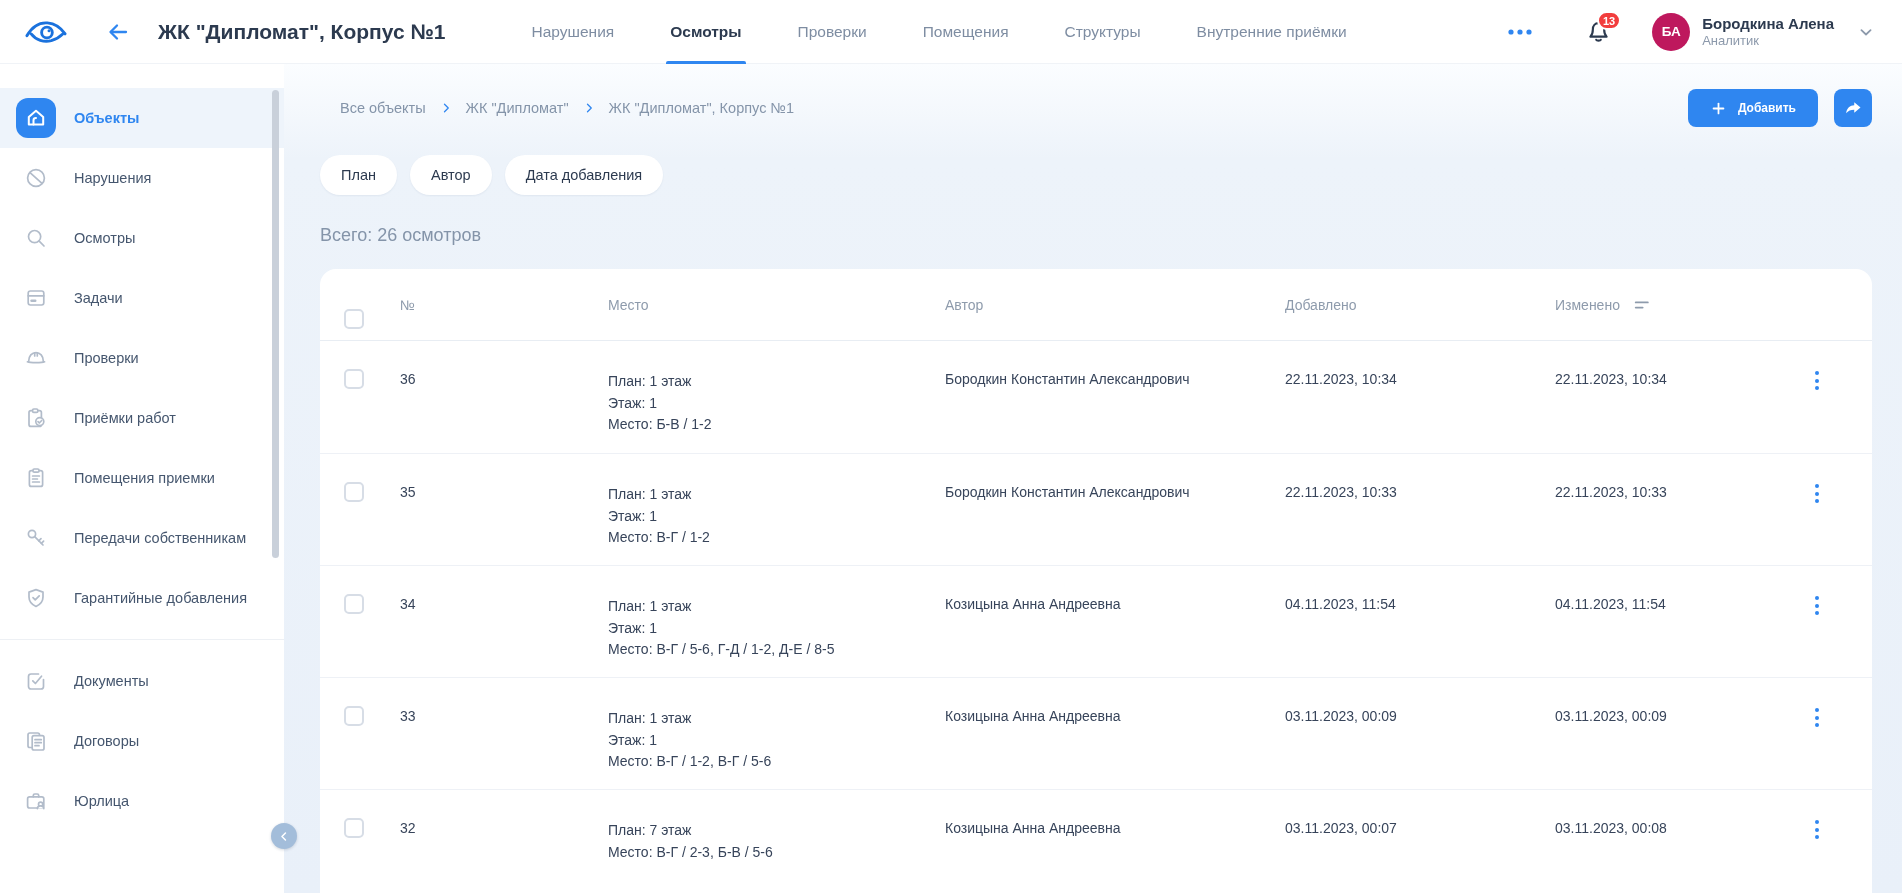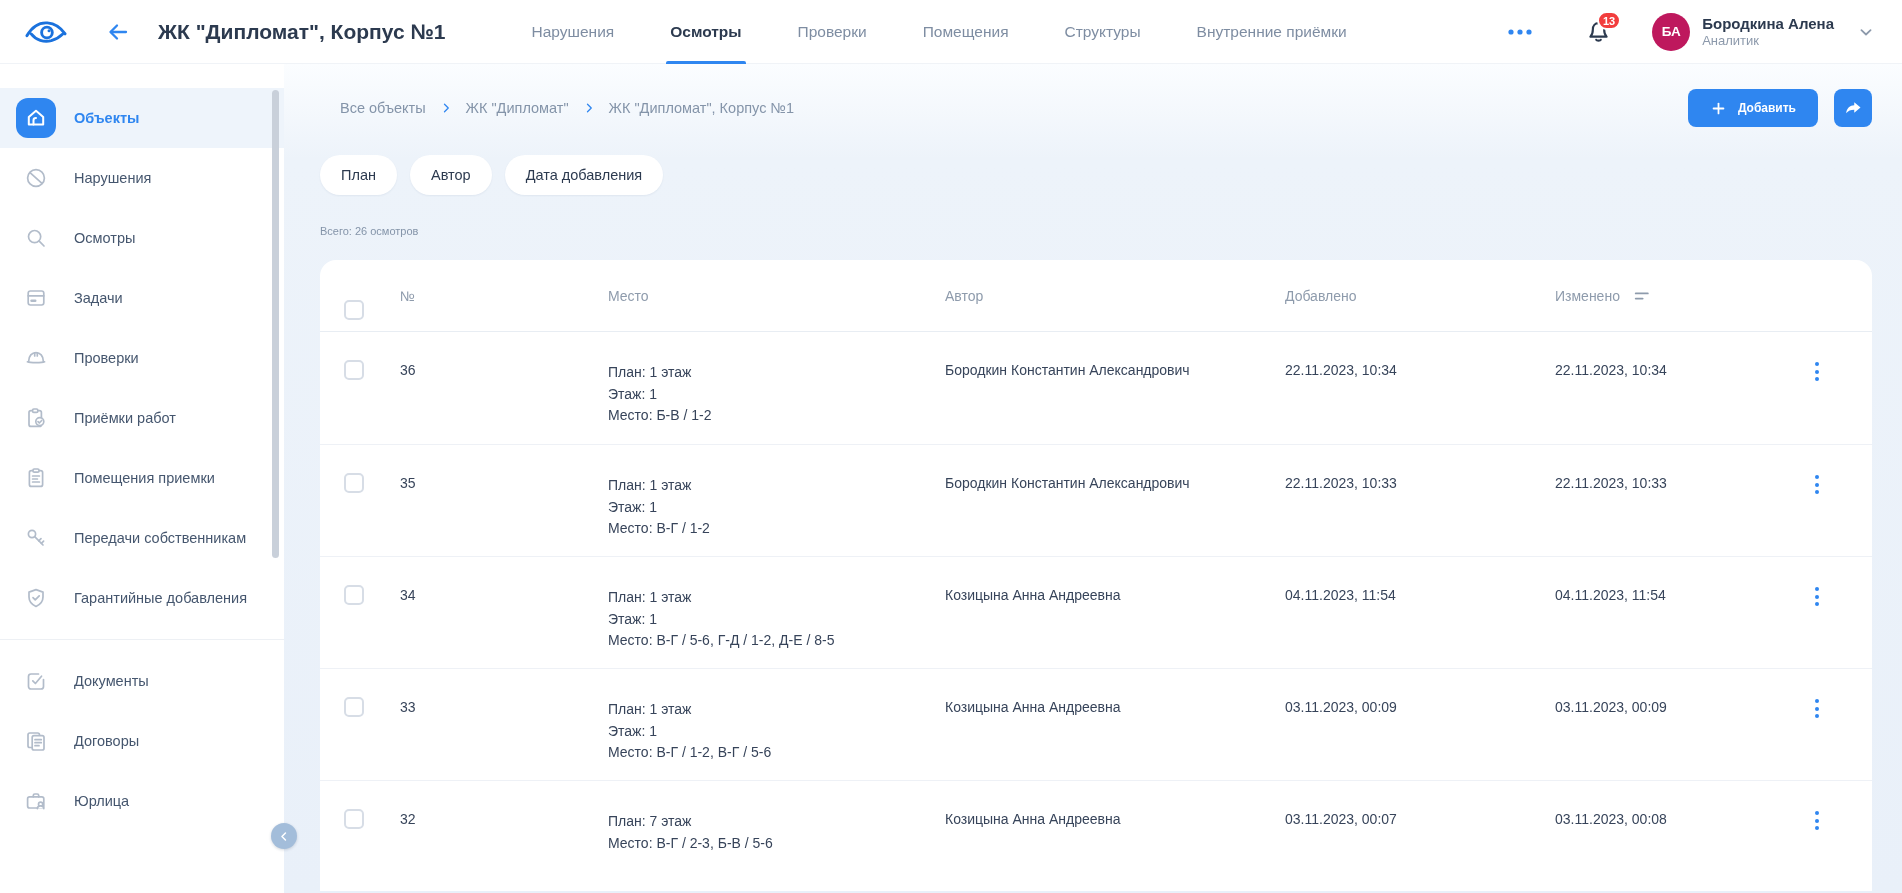--- a/index.html
+++ b/index.html
@@ -67,21 +67,21 @@
     font-size:12px;font-weight:600;display:flex;align-items:center;gap:11px;padding:0 22px;
     cursor:pointer;font-family:inherit;}
   .share-btn{width:38px;height:38px;background:var(--accent);border:none;border-radius:8px;
     margin-left:16px;cursor:pointer;display:flex;align-items:center;justify-content:center;}
 
   
   .filters{display:flex;gap:13px;margin-top:27px;}
   .filter-btn{height:40px;background:#fff;border:none;border-radius:20px;padding:0 21px;
     font-size:14.5px;color:var(--dark);cursor:pointer;font-family:inherit;
     box-shadow:0 1px 2px rgba(45,70,110,.07);}
-  .total{margin-top:30px;font-size:11px;color:var(--gray);}
+  .total{margin-top:30px;font-size:18px;color:var(--gray);}
 
   
   .card{margin-top:23px;background:#fff;border-radius:16px 16px 0 0;height:631px;overflow:hidden;}
   .grid{display:grid;grid-template-columns:56px 208px 337px 340px 270px 1fr 62px;padding:0 24px;}
   .thead-row{height:72px;align-items:center;border-bottom:1px solid #e8edf3;
     color:#8e9bac;font-size:14px;}
   .hcell{display:flex;align-items:center;gap:14px;}
   .trow{height:112px;align-items:start;}
   .trow + .trow{border-top:1px solid var(--border);}
   .trow .cell{padding-top:30px;font-size:14px;color:var(--cell);}

